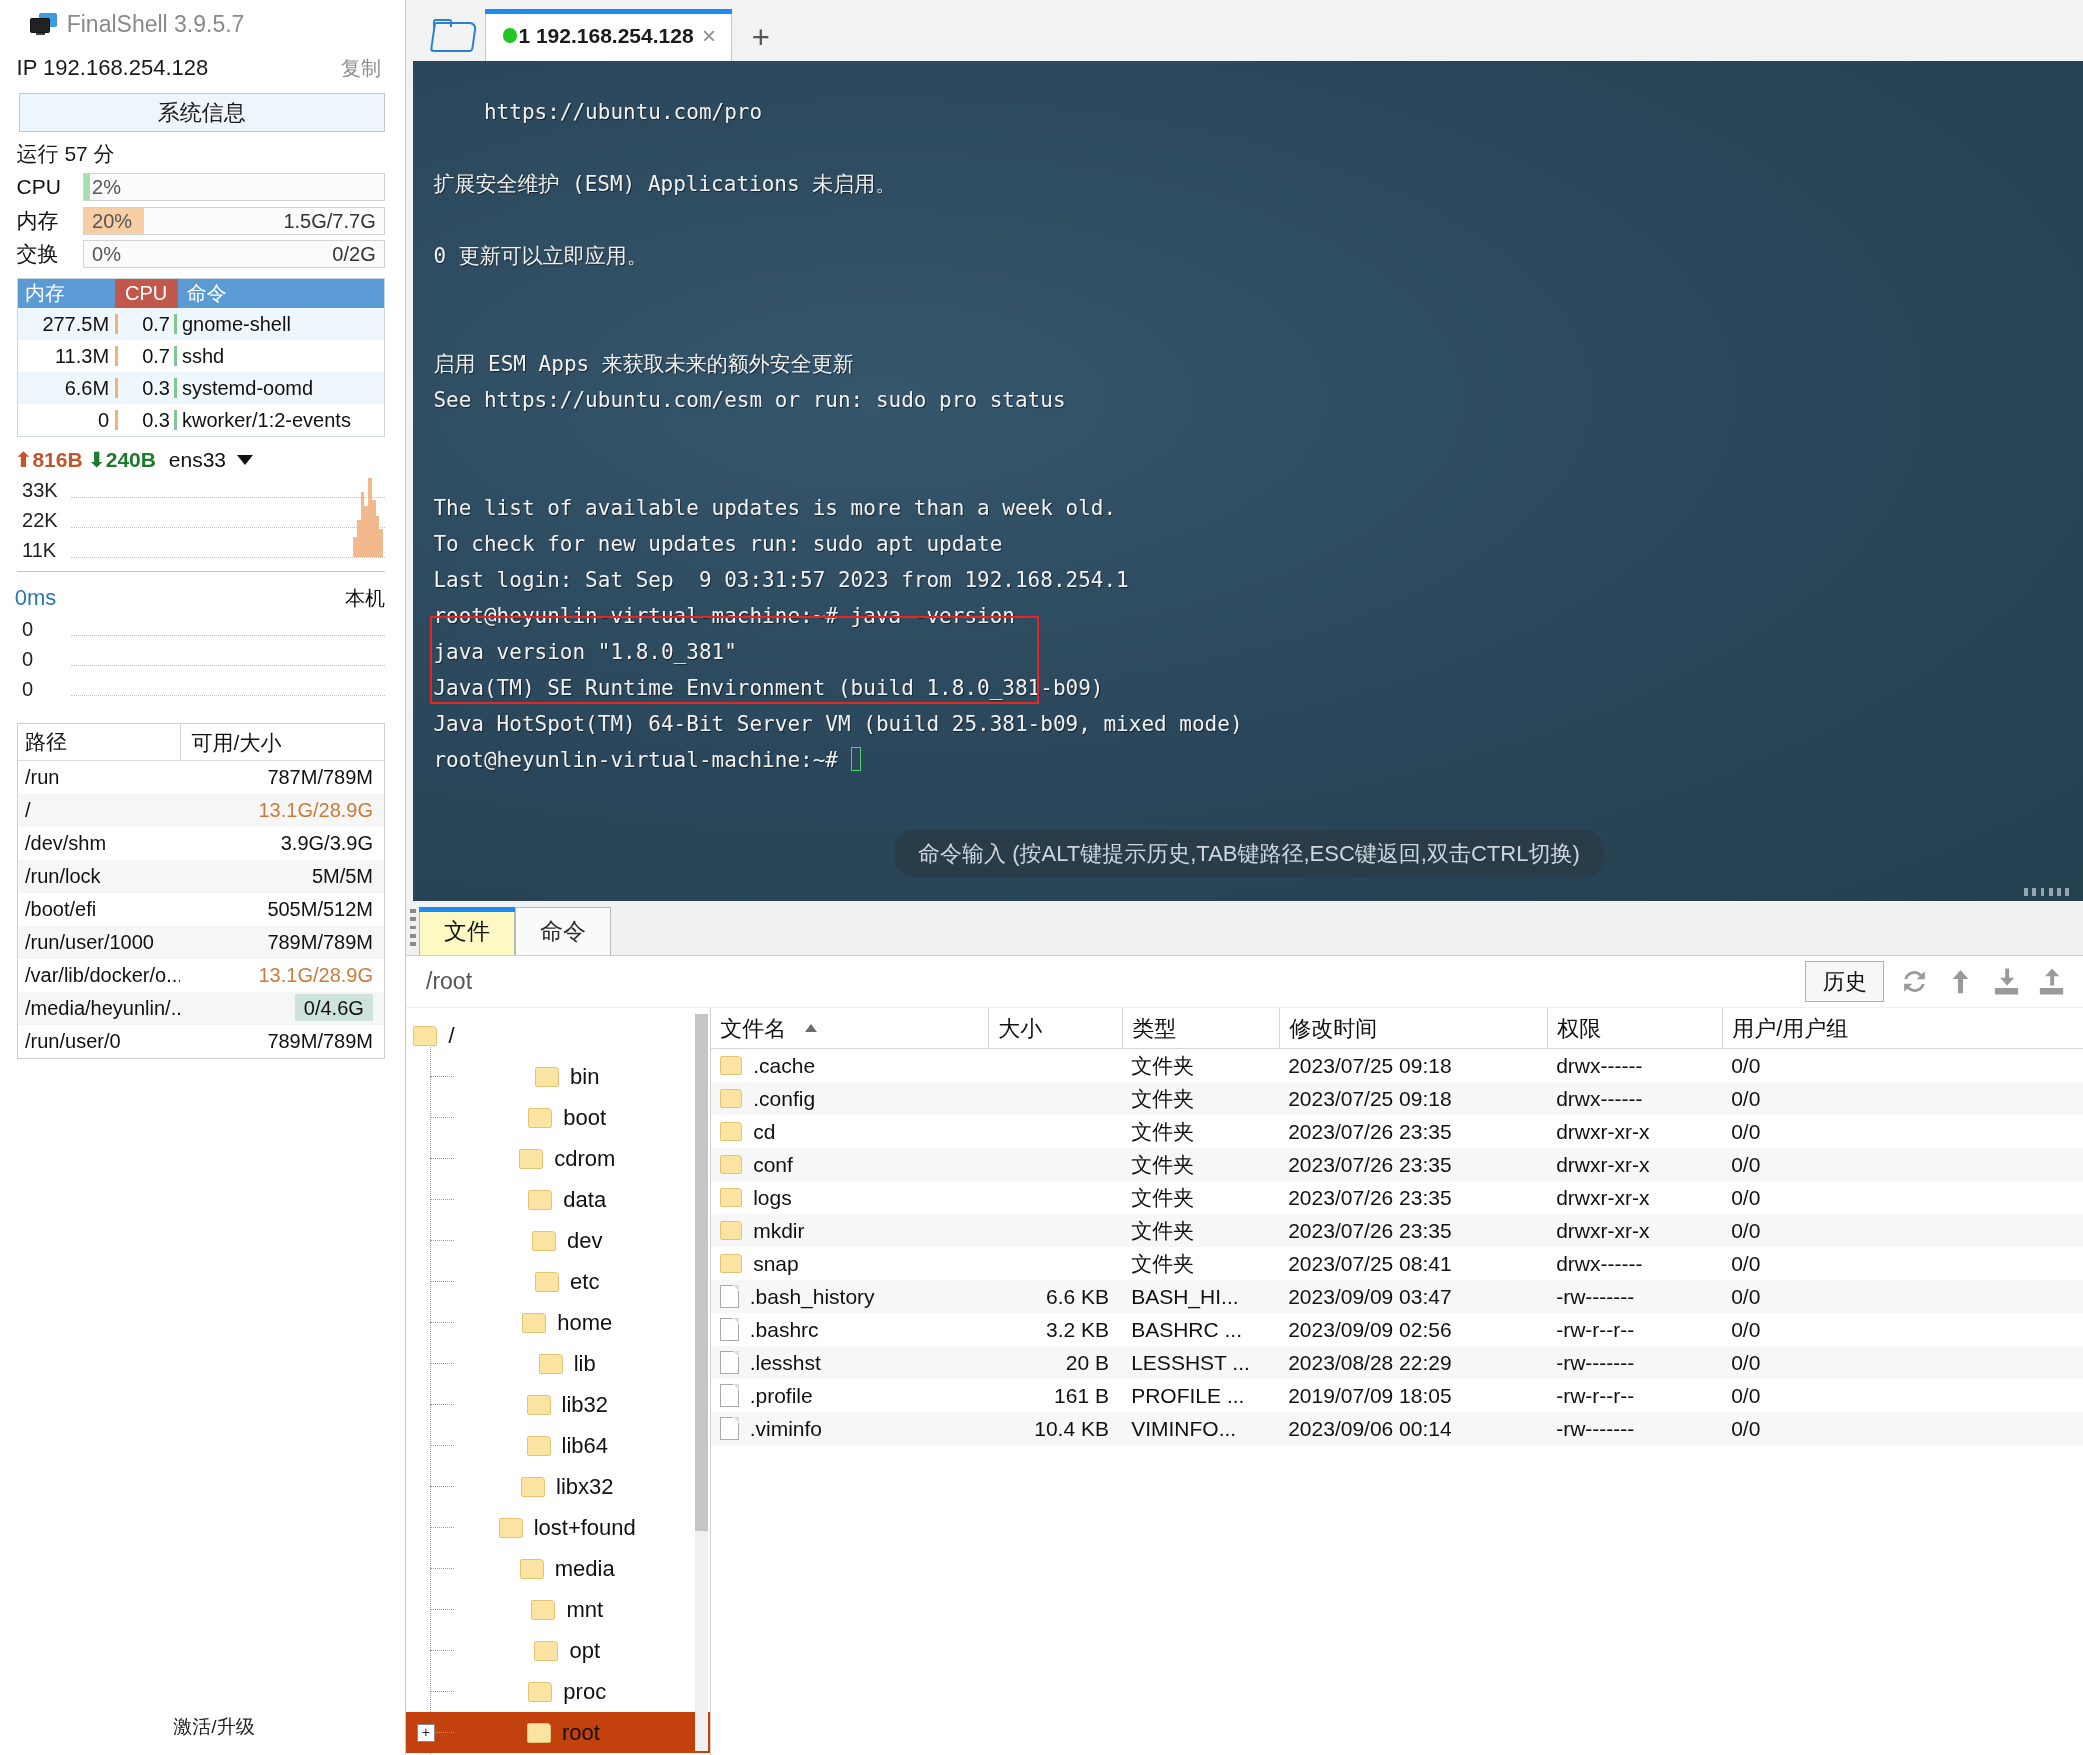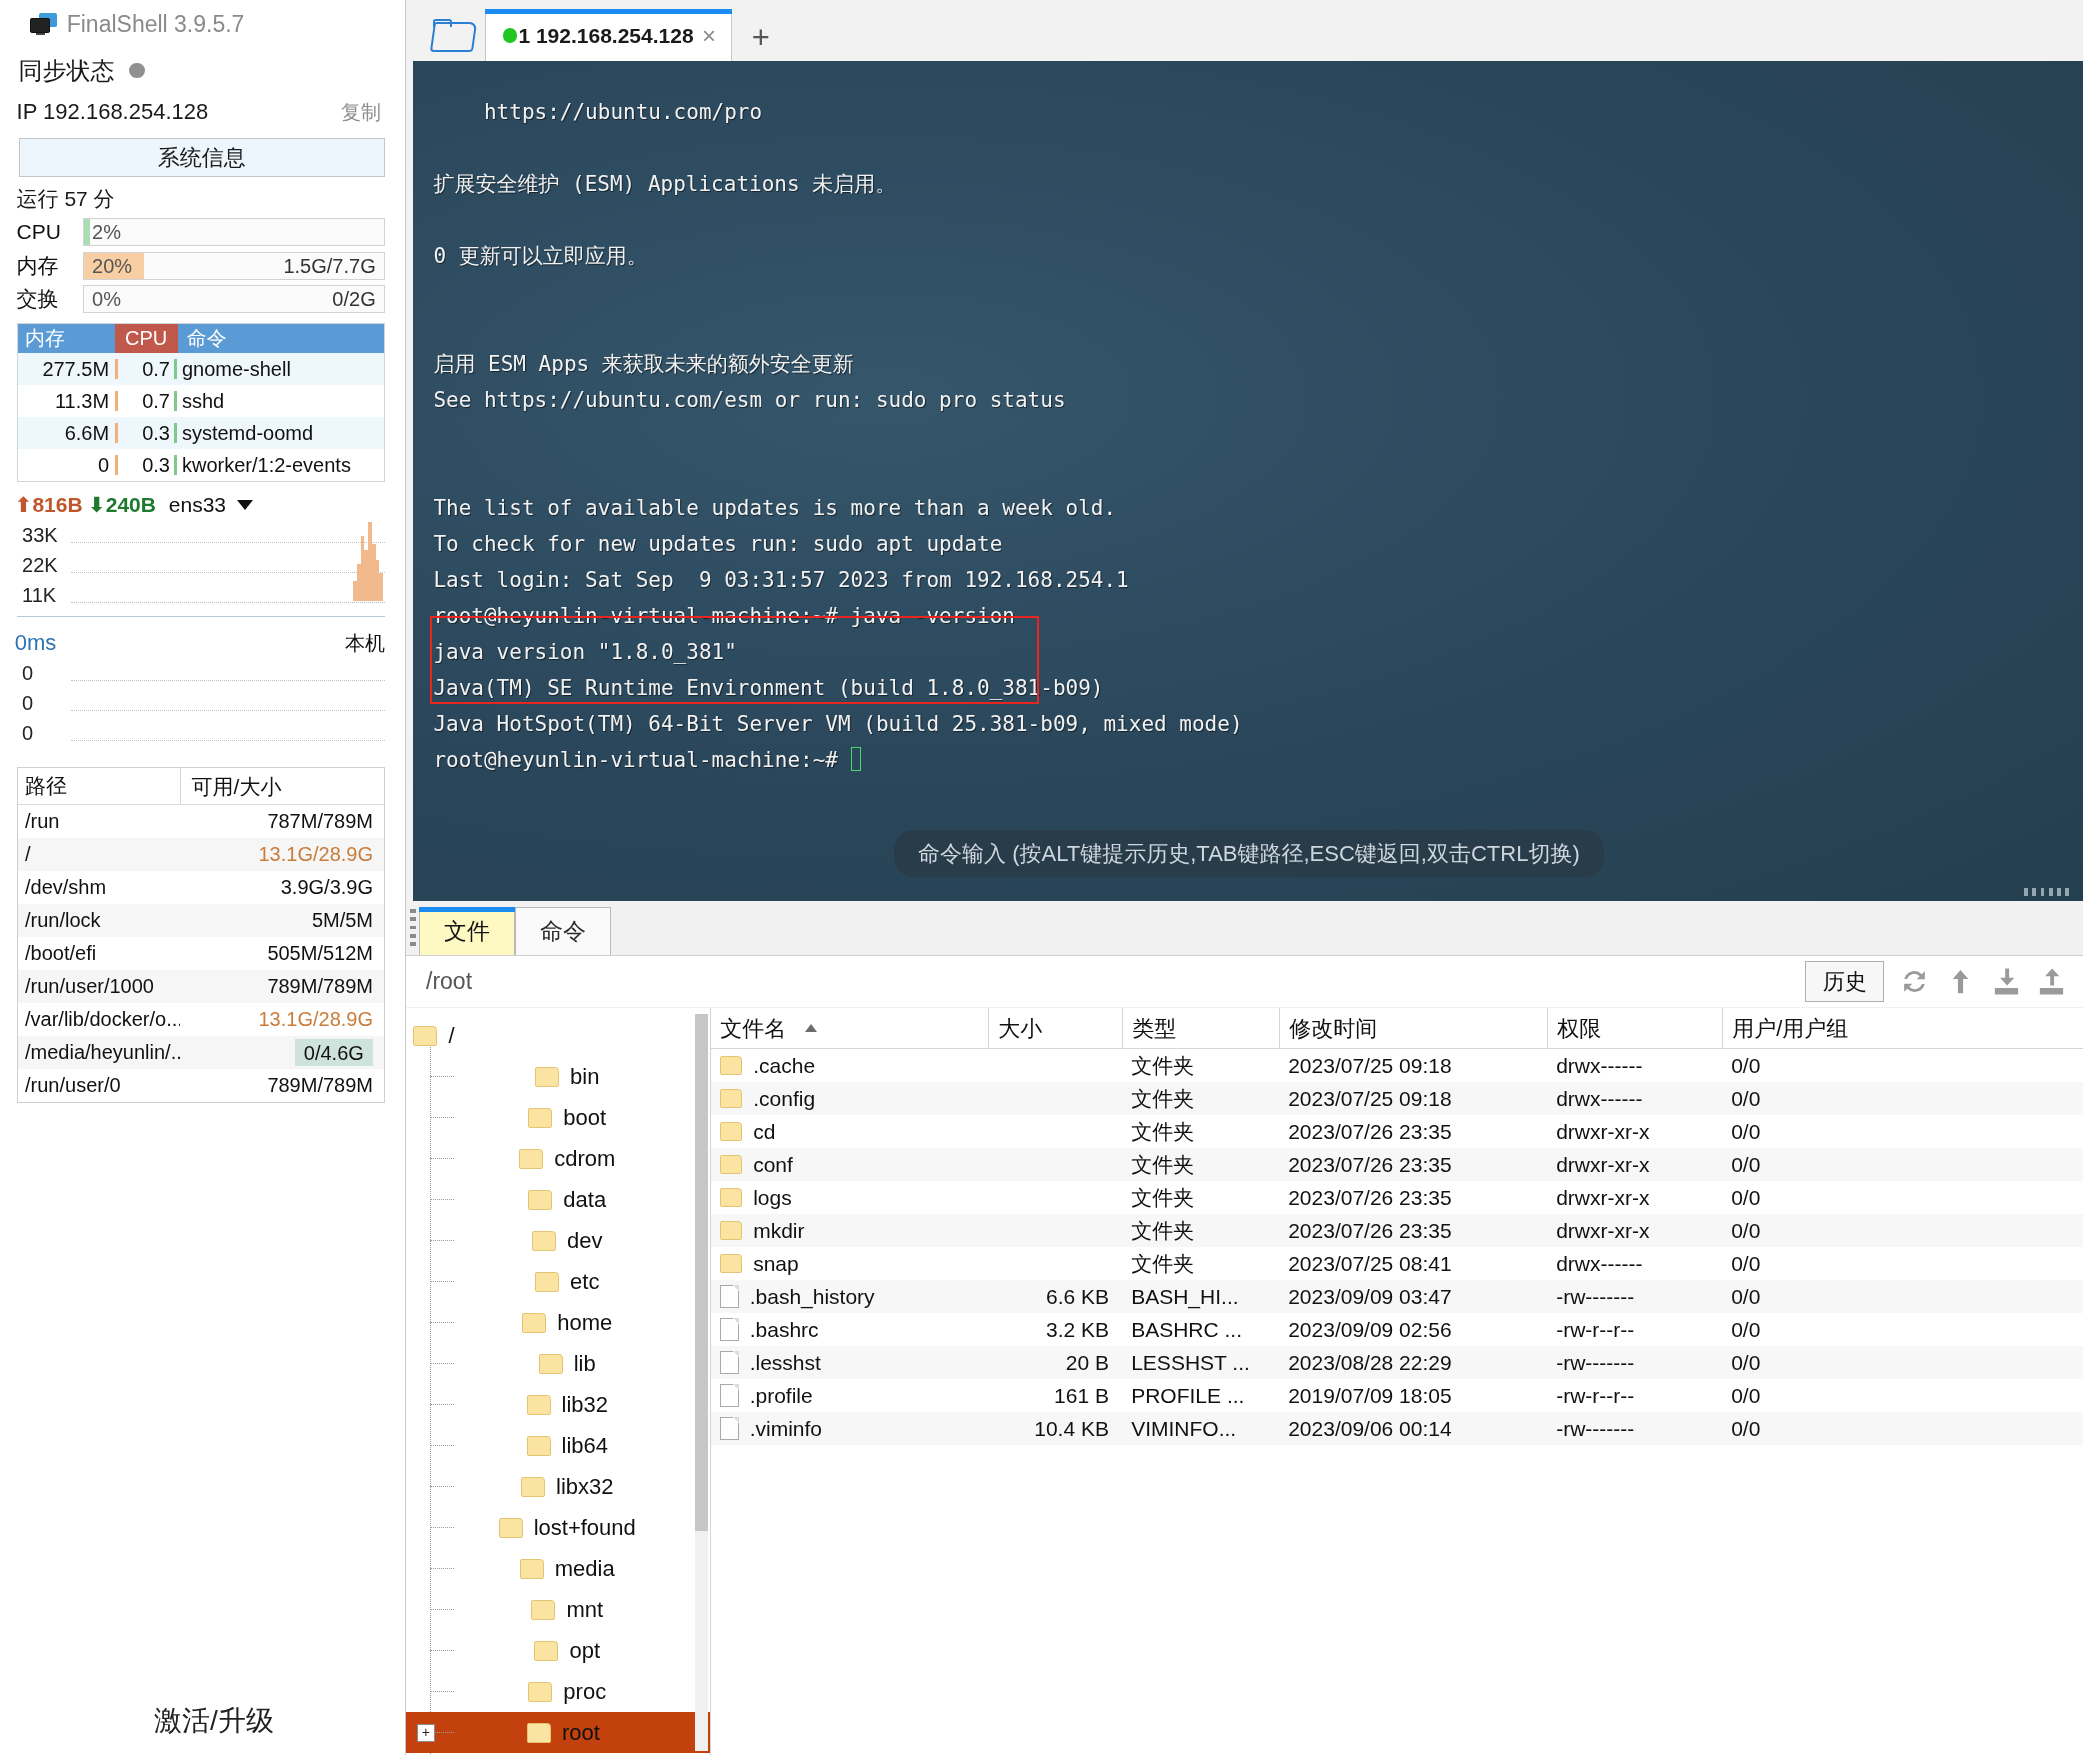--- a/index.html
+++ b/index.html
@@ -86,21 +86,21 @@
   .disk-head { display:flex; height:37px; align-items:center; font-size:21px; color:#111; border-bottom:0.9px solid #dcdcdc;}
   .disk-head .p { width:162px; padding-left:7.4px;}
   .disk-head .v { flex:1; padding-left:11px; border-left:0.9px solid #d6d6d6; height:100%; line-height:37px;}
   .disk-row { display:flex; height:33px; align-items:center; font-size:20px; color:#111;}
   .disk-row:nth-child(even) { background:#f6f6f6; }
   .disk-row .p { width:162px; padding-left:7.4px; white-space:nowrap; overflow:hidden;}
   .disk-row .v { flex:1; text-align:right; padding-right:11px; }
   .disk-row .v .hl { background:#cfe3dd; padding: 2.8px 9.2px; }
   .disk-row .v .org { color:#c87d3a; }
 
-  .activate { position:absolute; left:0; bottom:14.8px; width:406px; text-align:center; font-size:28px; color:#222;padding-left:22px;}
+  .activate { position:absolute; left:0; bottom:14.8px; width:406px; text-align:center; font-size:19px; color:#222;padding-left:22px;}
 
   
   #main { position:absolute; left:406px; top:0; width:1678px; height:1755px; background:#f2f2f2; }
 
   .tabstrip { position:relative; height:61px; background:#f2f2f2; display:flex; align-items:flex-end; padding-left:13px;}
   .folder-btn { width: 66px; height:54px; display:flex; align-items:center; justify-content:center; }
   .folder-ico { width:41px; height:31px; position:relative; }
   .folder-ico:before { content:""; position:absolute; left:0; top:3.7px; width:39px; height:26px; border:2.8px solid #2b7fd4; border-radius:2.8px 7.4px 3.7px 3.7px; transform: skewX(-8deg);}
   .folder-ico:after { content:""; position:absolute; left:1.8px; top:0; width:14.8px; height:6.5px; border:2.8px solid #2b7fd4; border-bottom:none; border-radius:2.8px 2.8px 0 0;}
 
@@ -203,24 +203,20 @@
 
     <div class="title-bar">
       <span class="app-icon">
         <span class="scr-back"></span>
           <span class="scr-front"></span>
           <span class="scr-stand"></span>
       </span>
       <span class="app-title">FinalShell 3.9.5.7</span>
     </div>
 
-    <div class="sync-row">
-      <span class="sync-label">同步状态</span>
-      <span class="sync-dot"></span>
-    </div>
 
     <div class="ip-row">
       <span class="ip-text">IP 192.168.254.128</span>
       <span class="copy-link">复制</span>
     </div>
 
     <div class="sysinfo-btn">系统信息</div>
 
     <div class="stat-line">运行 57 分</div>
 

